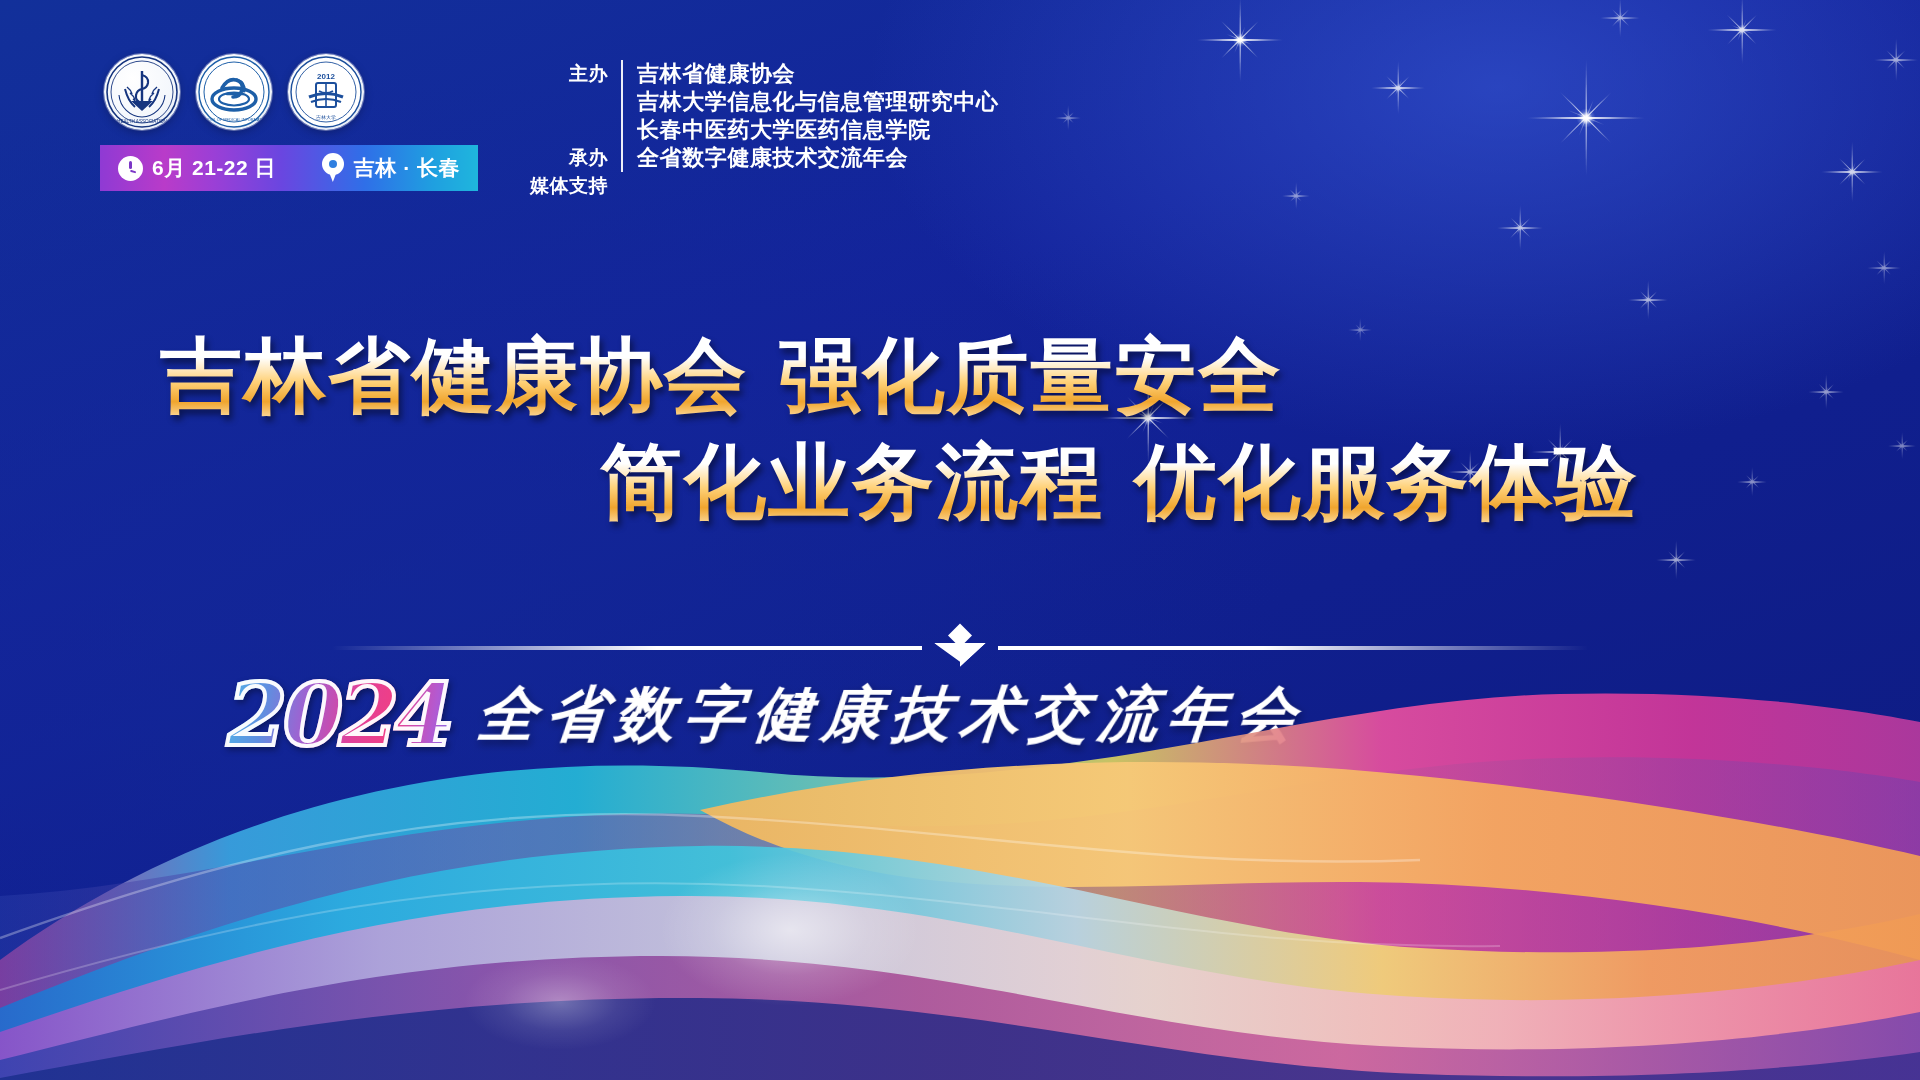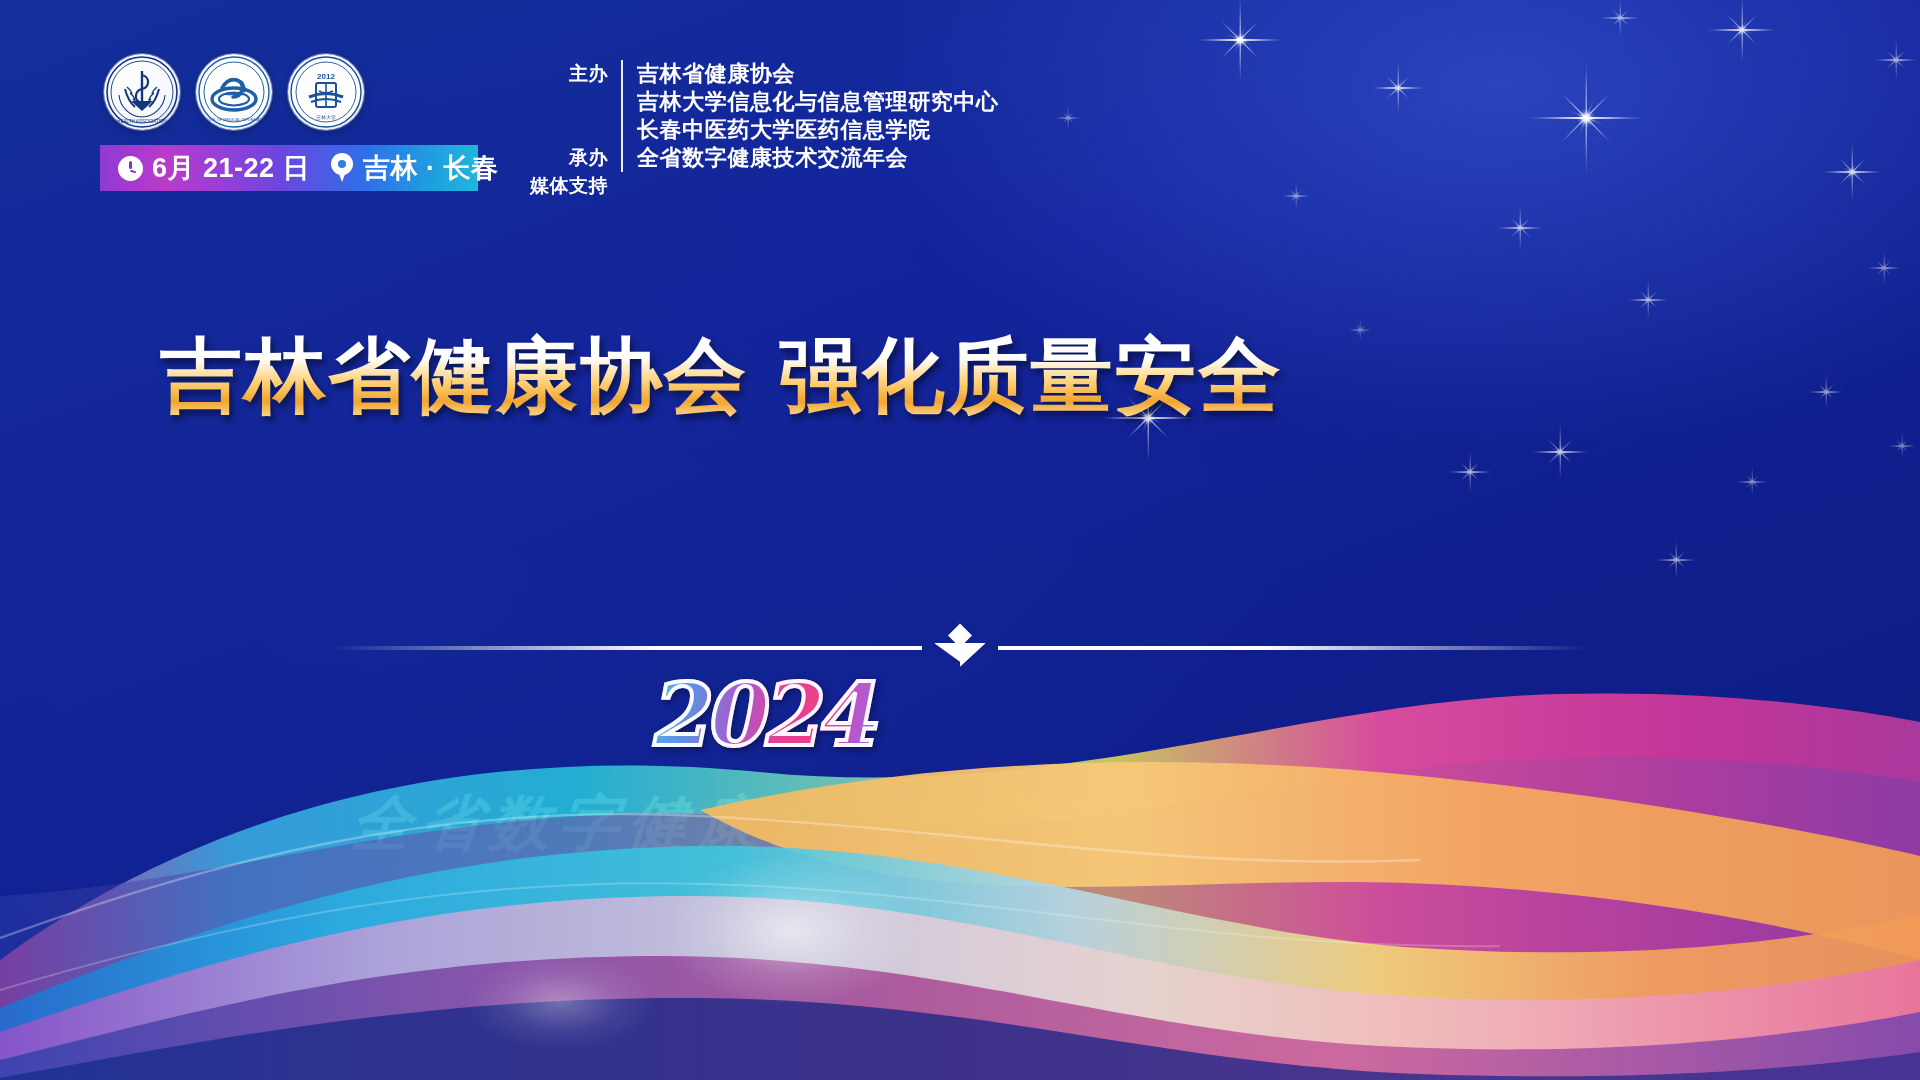--- a/index.html
+++ b/index.html
@@ -42,21 +42,21 @@
     overflow:hidden;
   }
 
   
   .meta-bar {
     position:absolute; left:100px; top:145px; width:378px; height:46px;
     background:linear-gradient(90deg, #8f3ad4 0%, #b93bc9 17%, #9b3fd6 30%, #6a46e0 48%, #2f6fe8 70%, #1f9fe0 88%, #1fb6dd 100%);
     display:flex; align-items:center; padding:0 18px; gap:10px;
   }
   .meta-bar .seg { display:flex; align-items:center; gap:9px; }
-  .meta-bar .txt { color:#fff; font-size:27px; font-weight:700; letter-spacing:.5px; white-space:nowrap; }
+  .meta-bar .txt { color:#fff; font-size:21px; font-weight:700; letter-spacing:.5px; white-space:nowrap; }
   .meta-gap { width:34px; }
 
   .ic-clock { width:25px; height:25px; border-radius:50%; background:#fff; position:relative; flex:0 0 auto; }
   .ic-clock::before, .ic-clock::after { content:""; position:absolute; background:#7b36c6; border-radius:2px; }
   .ic-clock::before { width:2.4px; height:7.5px; left:11.3px; top:5.5px; transform-origin:50% 100%; }
   .ic-clock::after  { width:2.4px; height:6px; left:11.3px; top:9px; transform-origin:50% 100%; transform:rotate(105deg); }
 
   .ic-pin { width:24px; height:30px; position:relative; flex:0 0 auto; }
   .ic-pin::before {
     content:""; position:absolute; left:1px; top:0; width:22px; height:22px; background:#fff;
@@ -111,21 +111,21 @@
     transform:translateX(-50%) rotate(45deg);
   }
   .divider .dia::after {
     content:""; position:absolute; left:50%; top:18px; transform:translateX(-50%);
     width:0; height:0; border-left:26px solid transparent; border-right:26px solid transparent;
     border-top:24px solid #fff;
     clip-path:polygon(0 0, 100% 0, 50% 100%, 50% 78%, 10% 6%, 90% 6%, 50% 78%);
   }
 
   
-  .subline { position:absolute; left:0; top:672px; width:1532px; display:flex; align-items:center; justify-content:center; gap:26px;flex-direction:column; }
+  .subline { position:absolute; left:0; top:672px; width:1532px; display:flex; align-items:center; justify-content:center; gap:26px; }
   .year {
     font-size:86px; font-weight:900; line-height:1; letter-spacing:-4px;
     font-family:"DejaVu Serif","Liberation Serif",serif; font-style:italic;
     background:linear-gradient(100deg, #4fb4e8 0%, #5f8fe0 18%, #a35fd0 36%, #e0409a 56%, #ef3f86 72%, #b25ad2 90%, #7a6ae0 100%);
     -webkit-background-clip:text; background-clip:text; color:transparent; -webkit-text-fill-color:transparent;
     paint-order:stroke fill;
     -webkit-text-stroke:4px rgba(255,255,255,0.96);
     filter:drop-shadow(2px 3px 3px rgba(0,0,0,0.35));
   }
   .subtitle {
@@ -389,20 +389,21 @@
     <div class="lbl">承办</div>
     <div class="vals">
       <div class="row">全省数字健康技术交流年会</div>
     </div>
 
     <div class="lbl">媒体支持</div>
   </div>
 
   <div class="headline">
     <div class="hl-line hl-1">吉林省健康协会 强化质量安全</div>
+    <div class="hl-line hl-2">简化业务流程 优化服务体验</div>
   </div>
 
   <div class="divider">
     <span class="bar l"></span>
     <span class="dia"></span>
     <span class="bar r"></span>
   </div>
 
   <div class="subline">
     <span class="year">2024</span>

